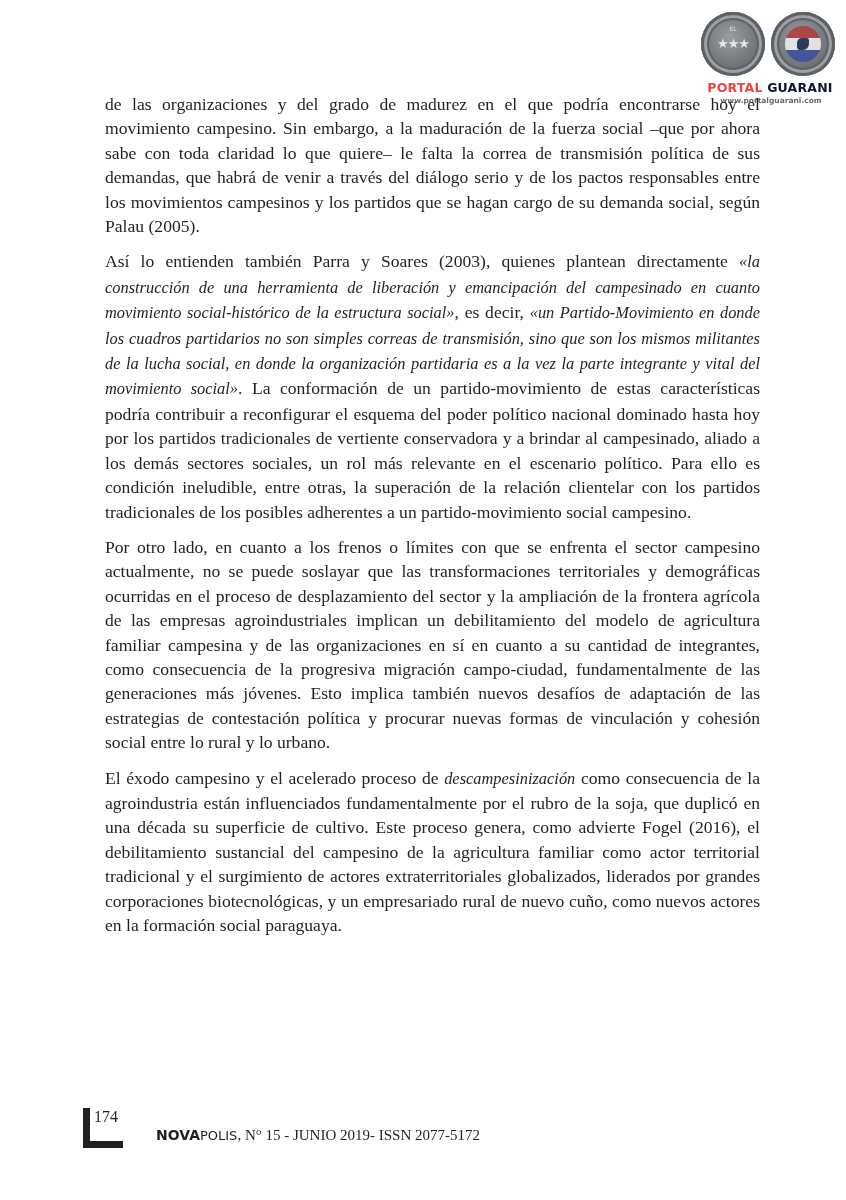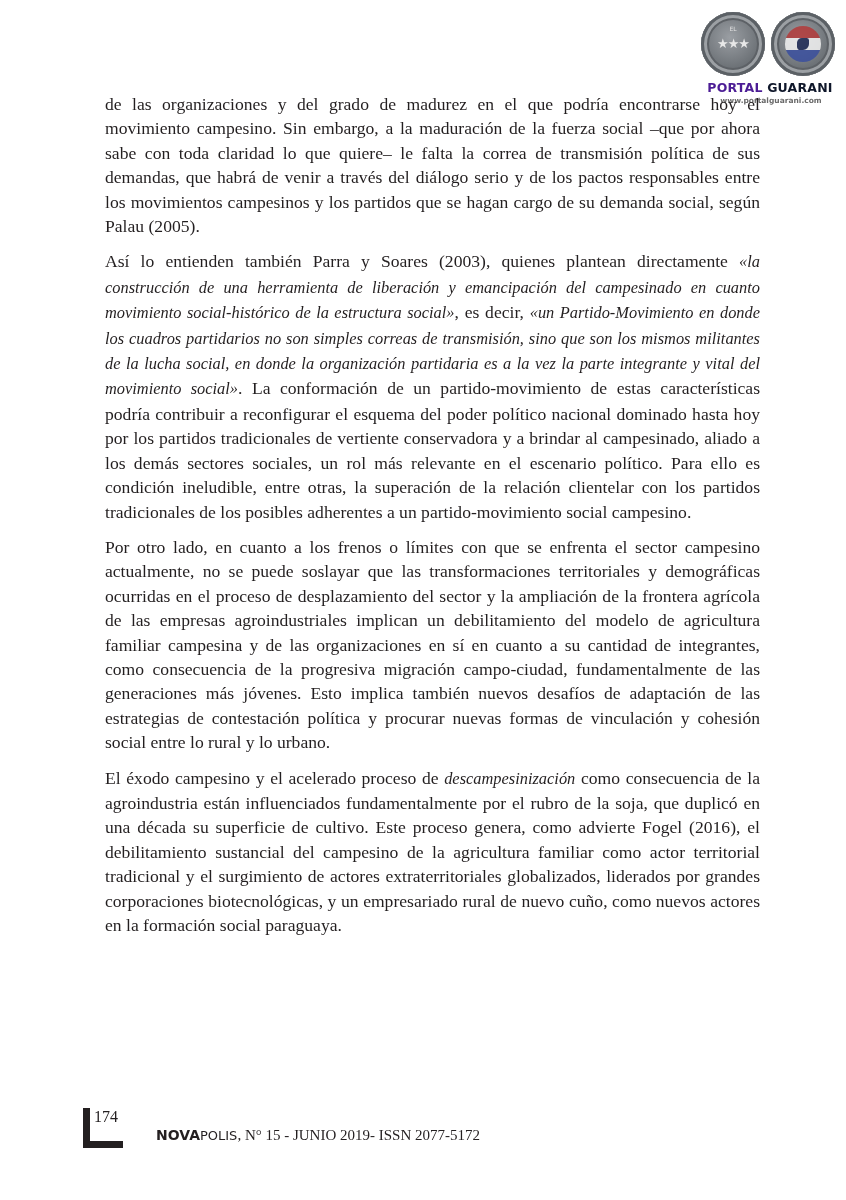--- a/index.html
+++ b/index.html
@@ -72,21 +72,21 @@
       position: absolute;
       left: 0; right: 0;
       top: 74px;
       text-align: center;
       font-family: "DejaVu Sans", sans-serif;
       font-weight: bold;
       font-size: 12.5px;
       letter-spacing: 0.2px;
       white-space: nowrap;
     }
-    .logo-title .p1 { color: #4c1d95; }
+    .logo-title .p1 { color: #ef4444; }
     .logo-title .p2 { color: #0f172a; }
     .logo-url {
       position: absolute;
       left: 2px; right: 0;
       top: 90px;
       text-align: center;
       font-family: "DejaVu Sans", sans-serif;
       font-size: 7.5px;
       font-weight: bold;
       color: #6a6a6a;

